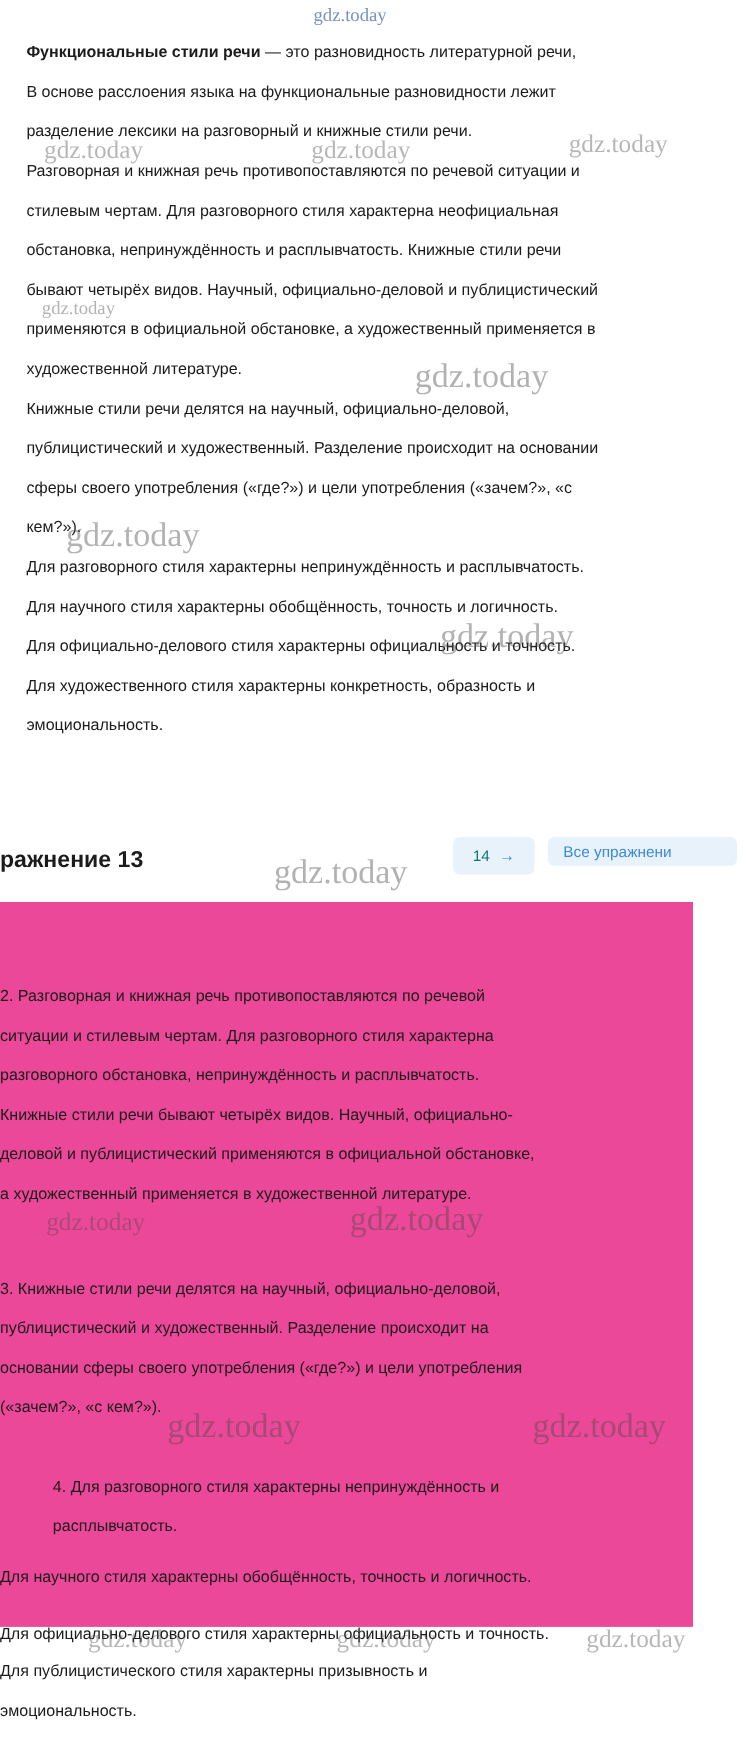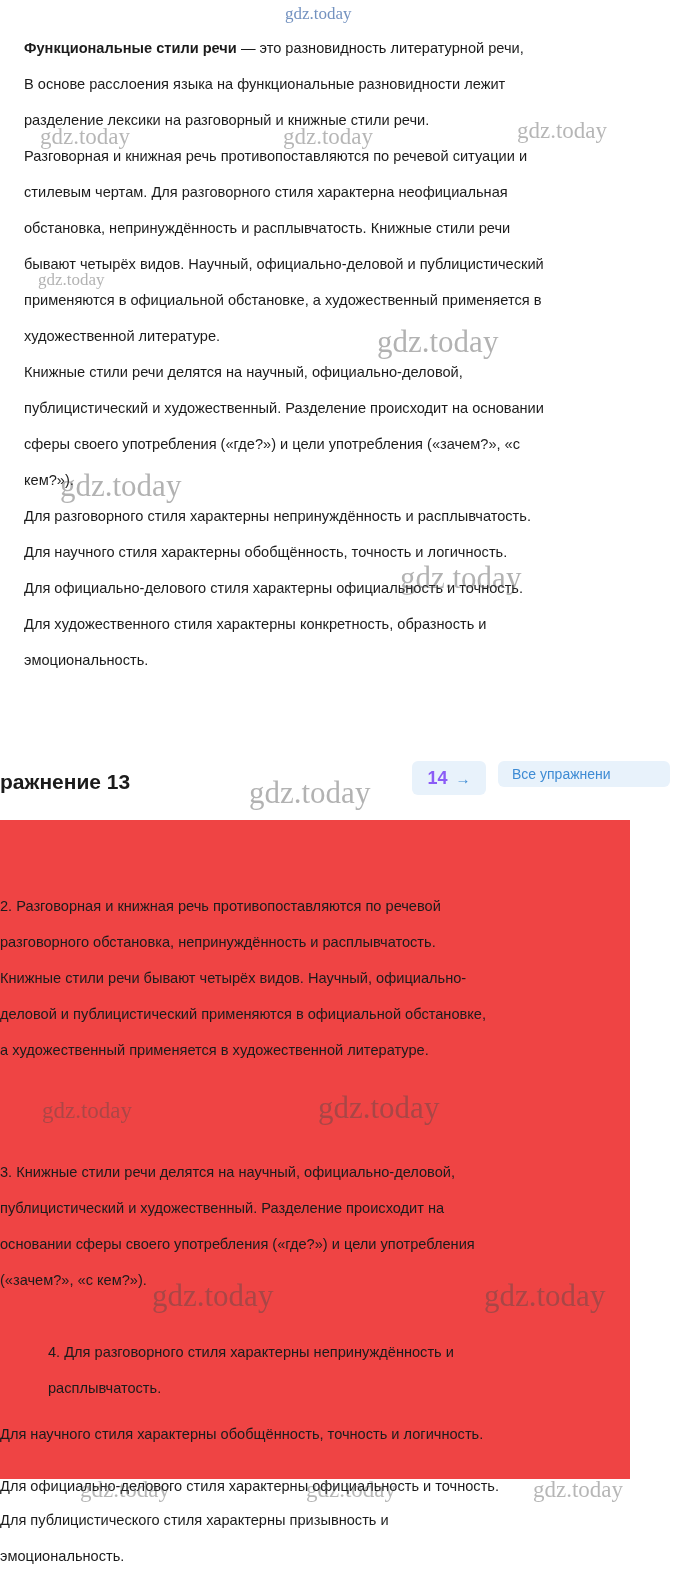--- a/index.html
+++ b/index.html
@@ -71,23 +71,23 @@
     width: 74px;
     height: 34px;
     background: #e8f2fb;
     border-radius: 6px;
     display: flex;
     align-items: center;
     justify-content: center;
     gap: 8px;
   }
   .next-btn .num {
-    color: #8b5cf6;
-    font-size: 18px;
-    font-weight: bold;
+    color: #0f766e;
+    font-size: 14px;
+    font-weight: normal;
   }
   .next-btn .arrow {
     color: #3d8bd4;
     font-size: 15px;
     line-height: 1;
   }
   .all-btn {
     position: absolute;
     left: 498px;
     top: 761px;
@@ -107,21 +107,21 @@
     white-space: nowrap;
   }
 
   
   .answer-panel {
     position: absolute;
     left: 0;
     top: 820px;
     width: 630px;
     height: 659px;
-    background: #ef4444;
+    background: #ec4899;
     text-decoration: underline;
   }
   .answer-inner {
     position: absolute;
     left: 0;
     top: 0;
     width: 630px;
   }
   .answer-inner p.para {
     font-size: 14.6px;
@@ -166,20 +166,21 @@
 
 <div class="all-btn">
   <span>Все упражнени</span>
 </div>
 
 <div class="answer-panel">
   <div class="answer-inner">
 
     <div class="ab" style="top:68px;">
       <p class="para">2. Разговорная и книжная речь противопоставляются по речевой</p>
+      <p class="para">ситуации и стилевым чертам. Для разговорного стиля характерна</p>
       <p class="para">разговорного обстановка, непринуждённость и расплывчатость.</p>
       <p class="para">Книжные стили речи бывают четырёх видов. Научный, официально-</p>
       <p class="para">деловой и публицистический применяются в официальной обстановке,</p>
       <p class="para">а художественный применяется в художественной литературе.</p>
     </div>
 
     <div class="ab" style="top:334px;">
       <p class="para">3. Книжные стили речи делятся на научный, официально-деловой,</p>
       <p class="para">публицистический и художественный. Разделение происходит на</p>
       <p class="para">основании сферы своего употребления («где?») и цели употребления</p>

